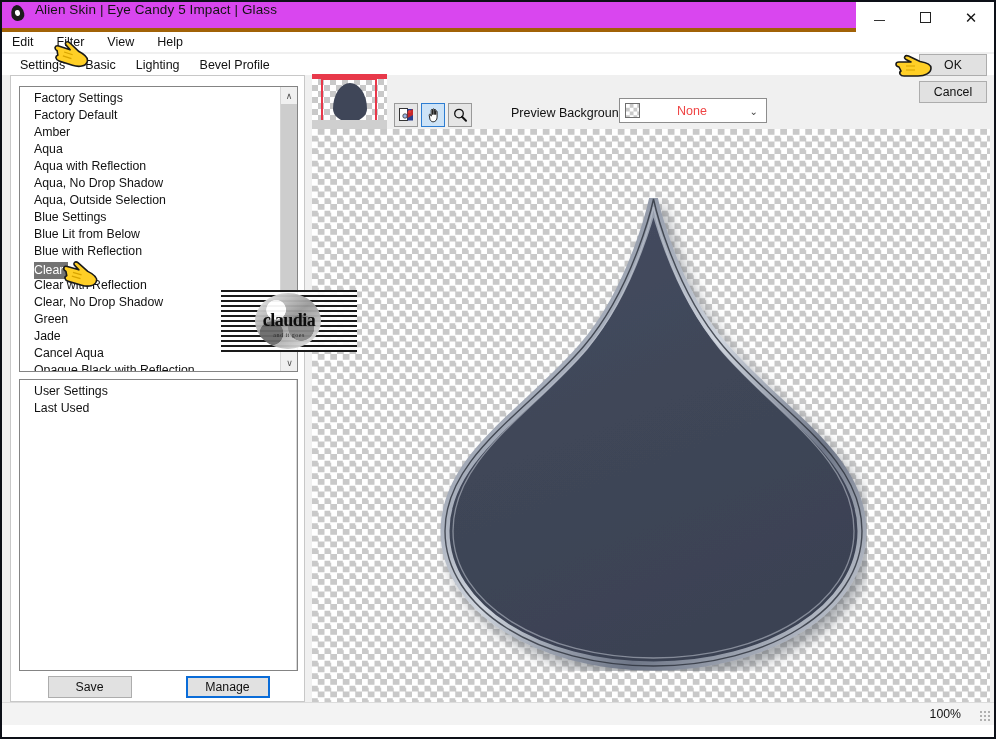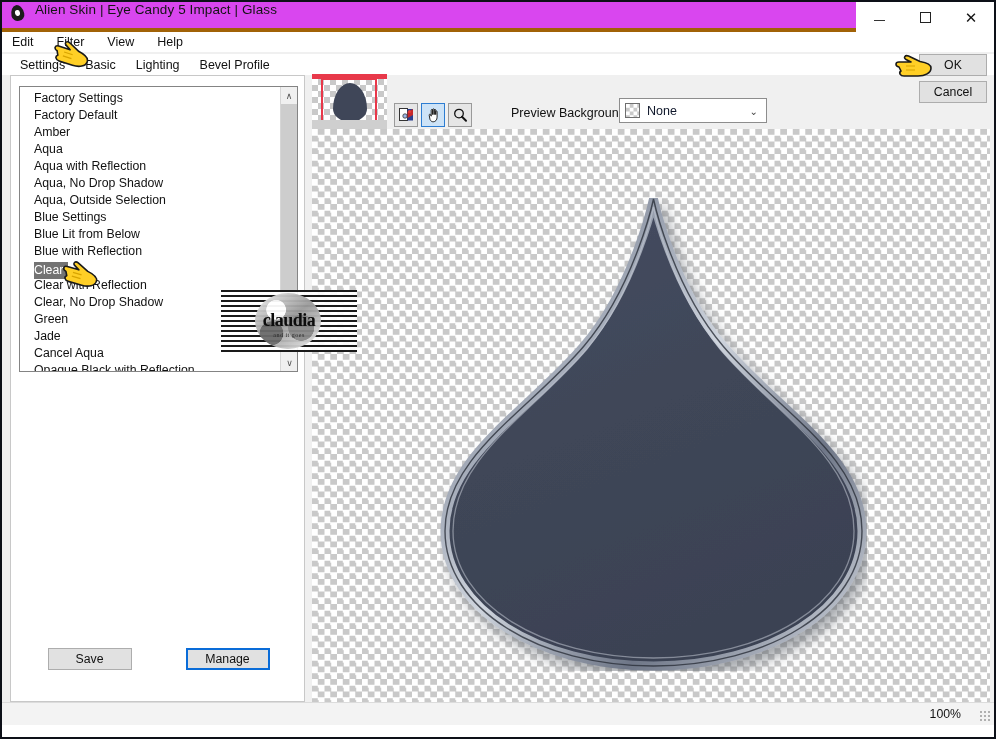--- a/index.html
+++ b/index.html
@@ -191,21 +191,21 @@
     background: #ffffff;
     overflow: hidden;
   }
   .user-list .track {
     position: absolute; right: 0; top: 0;
     width: 1px; height: 100%; background: #d8d8d8;
   }
 
   .btn-row {
     position: absolute;
-    left: 0; top: 572px;
+    left: 0; top: 600px;
     width: 295px;
     display: flex;
     justify-content: center;
     gap: 54px;
   }
   .pbtn {
     width: 84px; height: 22px;
     font-size: 12.3px;
     color: #111;
     background: #e1e1e1;
@@ -331,21 +331,21 @@
     padding-left: 5px;
     cursor: default;
   }
   .combo-swatch {
     width: 15px; height: 15px;
     background:
       repeating-conic-gradient(#c9c9c9 0 25%, #ffffff 0 50%) 0 0 / 7.5px 7.5px;
     border: 1px solid #6e6e6e;
     margin-right: 7px;
   }
-  .combo-text { font-size: 12.5px; color: #0f172a; }
+  .combo-text { font-size: 12.5px; color: #ef4444; margin-left: 30px; }
   .combo-arrow {
     position: absolute;
     right: 8px; top: 7px;
     font-size: 10px; color: #444;
   }
 
   
   .okc {
     position: absolute;
     left: 917px; top: 52px;
@@ -484,20 +484,27 @@
         <div class="list-row">Cancel Aqua</div>
         <div class="list-row clipped">Opaque Black with Reflection</div>
       </div>
       <div class="vscroll">
         <div class="arrow">∧</div>
         <div class="thumb"></div>
         <div class="arrow bot">∨</div>
       </div>
     </div>
 
+    <div class="user-list">
+      <div class="list-inner">
+        <div class="list-row">User Settings</div>
+        <div class="list-row">Last Used</div>
+      </div>
+      <div class="track"></div>
+    </div>
 
     <div class="btn-row">
       <div class="pbtn">Save</div>
       <div class="pbtn focused">Manage</div>
     </div>
   </div>
 
   <div class="watermark">
     <div class="wm-globe"></div>
     <div class="wm-text">claudia</div>

